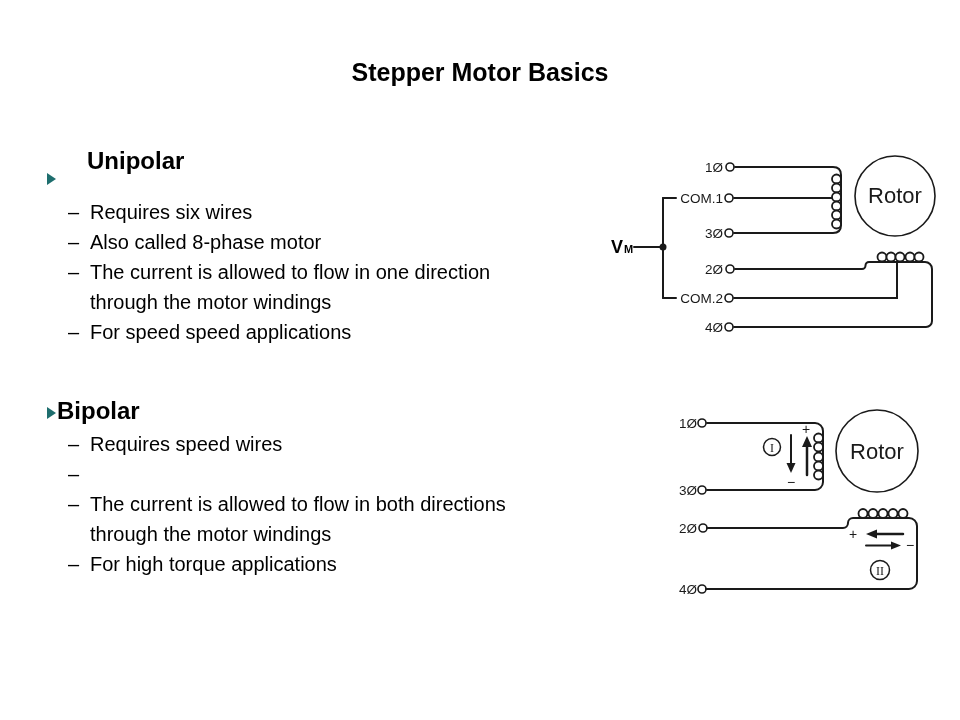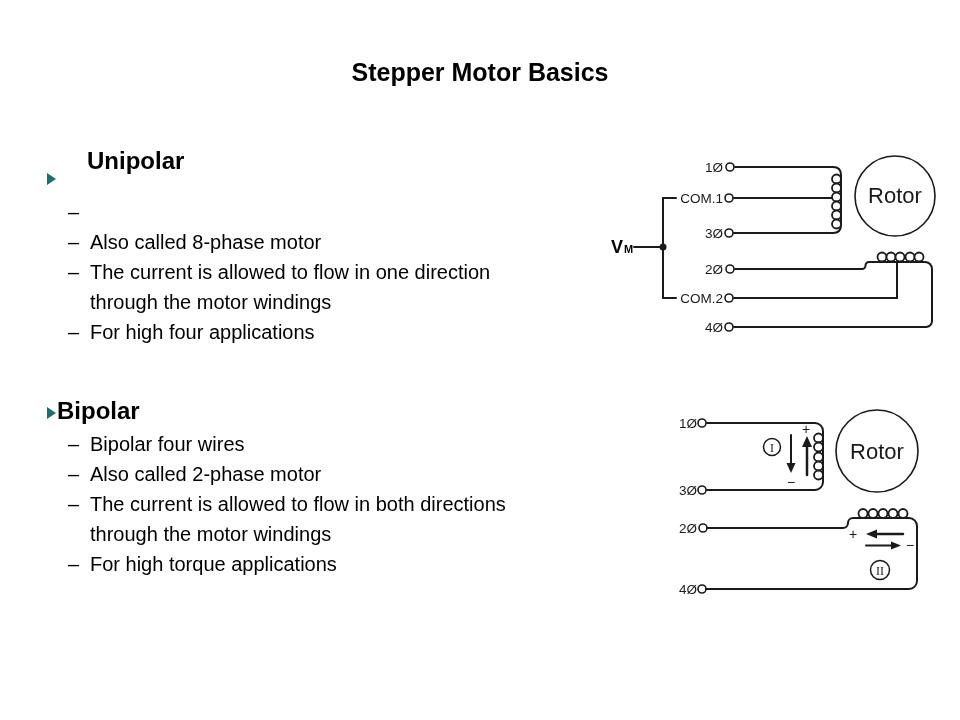--- a/index.html
+++ b/index.html
@@ -22,46 +22,46 @@
 
   <div class="title">
     <div>Stepper Motor Basics</div>
   </div>
 
   <span class="tri" style="left:47px;top:173px;"></span>
   <div class="section-heading" style="left:63px;top:148px;margin-left:24px;">Unipolar</div>
   <div class="bullets" style="top:197px;">
     <div class="bullet">
         <span class="dash">–</span>
+        <span class="btxt">Requires six wires</span>
       </div>
     <div class="bullet">
         <span class="dash">–</span>
         <span class="btxt">Also called 8-phase motor</span>
       </div>
     <div class="bullet">
         <span class="dash">–</span>
         <span class="btxt">The current is allowed to flow in one direction
 through the motor windings</span>
       </div>
     <div class="bullet">
         <span class="dash">–</span>
-        <span class="btxt">For high four applications</span>
+        <span class="btxt">For speed speed applications</span>
       </div>
   </div>
 
   <span class="tri" style="left:47px;top:407px;"></span>
   <div class="section-heading" style="left:57px;top:398px;">Bipolar</div>
   <div class="bullets" style="top:429px;">
     <div class="bullet">
         <span class="dash">–</span>
-        <span class="btxt">Bipolar four wires</span>
+        <span class="btxt">Requires speed wires</span>
       </div>
     <div class="bullet">
         <span class="dash">–</span>
-        <span class="btxt">Also called 2-phase motor</span>
       </div>
     <div class="bullet">
         <span class="dash">–</span>
         <span class="btxt">The current is allowed to flow in both directions
 through the motor windings</span>
       </div>
     <div class="bullet">
         <span class="dash">–</span>
         <span class="btxt">For high torque applications</span>
       </div>

